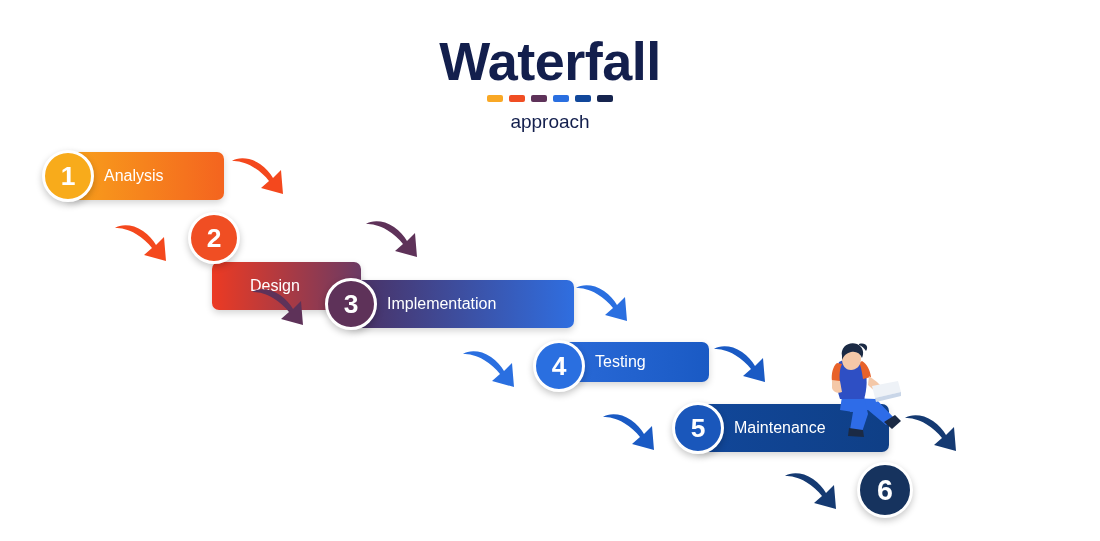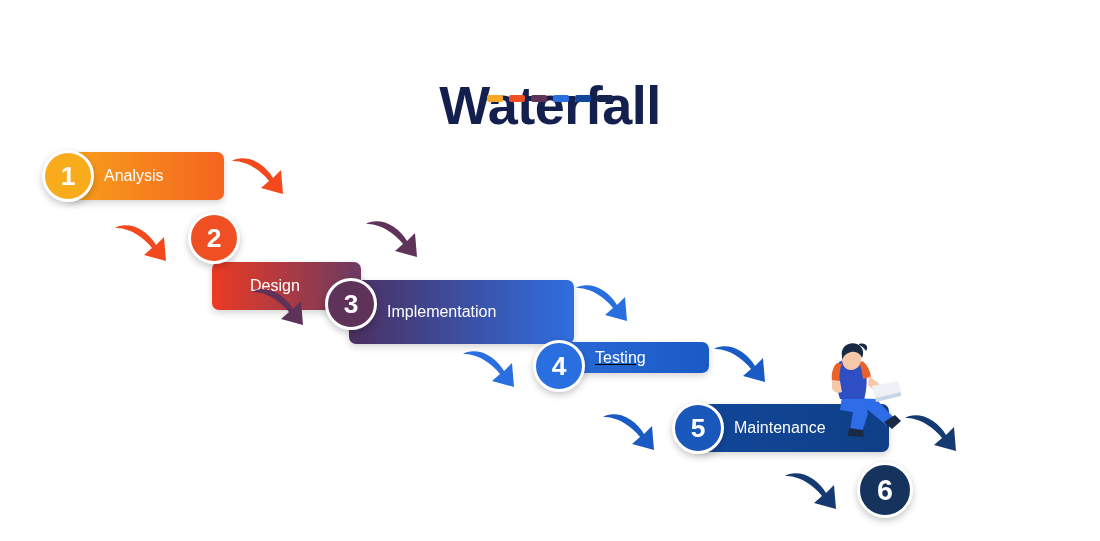--- a/index.html
+++ b/index.html
@@ -13,21 +13,20 @@
   #stage{position:relative;width:1100px;height:541px;}
 
   
   .title{
     position:absolute;left:0;top:32px;width:1100px;
     text-align:center;
     font-size:54px;line-height:58px;
     font-weight:bold;
     letter-spacing:-0.5px;
     color:#131f4d;
-    margin-top:44px;
   }
   .dashes{
     position:absolute;left:0;top:95px;width:1100px;
     display:flex;justify-content:center;gap:6px;
   }
   .dash{width:16px;height:7px;border-radius:2px;}
   .subtitle{
     position:absolute;left:0;top:111px;width:1100px;
     text-align:center;
     font-size:19px;color:#131f4d;
@@ -75,20 +74,21 @@
 
   <div class="title">Waterfall</div>
   <div class="dashes" id="dashes">
       <span class="dash" style="background: rgb(249, 168, 37);"></span>
       <span class="dash" style="background: rgb(240, 78, 35);"></span>
       <span class="dash" style="background: rgb(94, 50, 89);"></span>
       <span class="dash" style="background: rgb(42, 111, 224);"></span>
       <span class="dash" style="background: rgb(17, 71, 154);"></span>
       <span class="dash" style="background: rgb(22, 36, 78);"></span>
     </div>
+  <div class="subtitle">approach</div>
 
   <div id="arrows-layer">
       <div class="arrow" style="left: 230px; top: 155px; transform: scale(1); transform-origin: left top;">
         <svg width="60" height="48" viewBox="0 0 60 48">
           <path fill="#f4481d" d="M2,6 C8,2 20,2 30,9 C36,13 40,18 43,23 L51,15 L53,39 L31,33 L39,26 C35,21 30,16 23,12 C15,7 8,6 2,6 Z"></path>
         </svg>
       </div>
       <div class="arrow" style="left: 113px; top: 222px; transform: scale(1); transform-origin: left top;">
         <svg width="60" height="48" viewBox="0 0 60 48">
           <path fill="#f4481d" d="M2,6 C8,2 20,2 30,9 C36,13 40,18 43,23 L51,15 L53,39 L31,33 L39,26 C35,21 30,16 23,12 C15,7 8,6 2,6 Z"></path>
@@ -142,27 +142,27 @@
         </div>
         <div class="badge" style="width: 52px; height: 52px; left: 0px; top: -2px; background: rgb(248, 171, 27); font-size: 26.4px;">1</div>
       </div>
       <div class="step" style="left: 188px; top: 214px; width: 173px; height: 48px;">
         <div class="bar" style="left: 24px; width: 149px; height: 48px; background: linear-gradient(90deg, rgb(236, 58, 35) 0%, rgb(107, 58, 99) 100%); padding-left: 38px; margin-top: 48px;">
           <span class="bar-label">Design</span>
         </div>
         <div class="badge" style="width: 52px; height: 52px; left: 0px; top: -2px; background: rgb(240, 78, 35); font-size: 26.4px;">2</div>
       </div>
       <div class="step" style="left: 325px; top: 280px; width: 249px; height: 48px;">
-        <div class="bar" style="left: 24px; width: 225px; height: 64px; background: linear-gradient(90deg, rgb(75, 47, 96) 0%, rgb(47, 110, 224) 100%); padding-left: 38px;">
+        <div class="bar" style="left: 24px; width: 225px; height: 48px; background: linear-gradient(90deg, rgb(75, 47, 96) 0%, rgb(47, 110, 224) 100%); padding-left: 38px;">
           <span class="bar-label">Implementation</span>
         </div>
         <div class="badge" style="width: 52px; height: 52px; left: 0px; top: -2px; background: rgb(94, 50, 89); font-size: 26.4px;">3</div>
       </div>
       <div class="step" style="left: 533px; top: 342px; width: 176px; height: 48px;">
-        <div class="bar" style="left: 24px; width: 152px; height: 31px; background: linear-gradient(90deg, rgb(42, 106, 216) 0%, rgb(26, 90, 196) 100%); padding-left: 38px; text-decoration: underline;">
+        <div class="bar" style="left: 24px; width: 152px; height: 40px; background: linear-gradient(90deg, rgb(42, 106, 216) 0%, rgb(26, 90, 196) 100%); padding-left: 38px;">
           <span class="bar-label">Testing</span>
         </div>
         <div class="badge" style="width: 52px; height: 52px; left: 0px; top: -2px; background: rgb(42, 111, 224); font-size: 26.4px;">4</div>
       </div>
       <div class="step" style="left: 672px; top: 404px; width: 217px; height: 48px;">
         <div class="bar" style="left: 24px; width: 193px; height: 48px; background: linear-gradient(90deg, rgb(17, 71, 154) 0%, rgb(15, 63, 134) 100%); padding-left: 38px;">
           <span class="bar-label">Maintenance</span>
         </div>
         <div class="badge" style="width: 52px; height: 52px; left: 0px; top: -2px; background: rgb(26, 87, 187); font-size: 26.4px;">5</div>
       </div>

